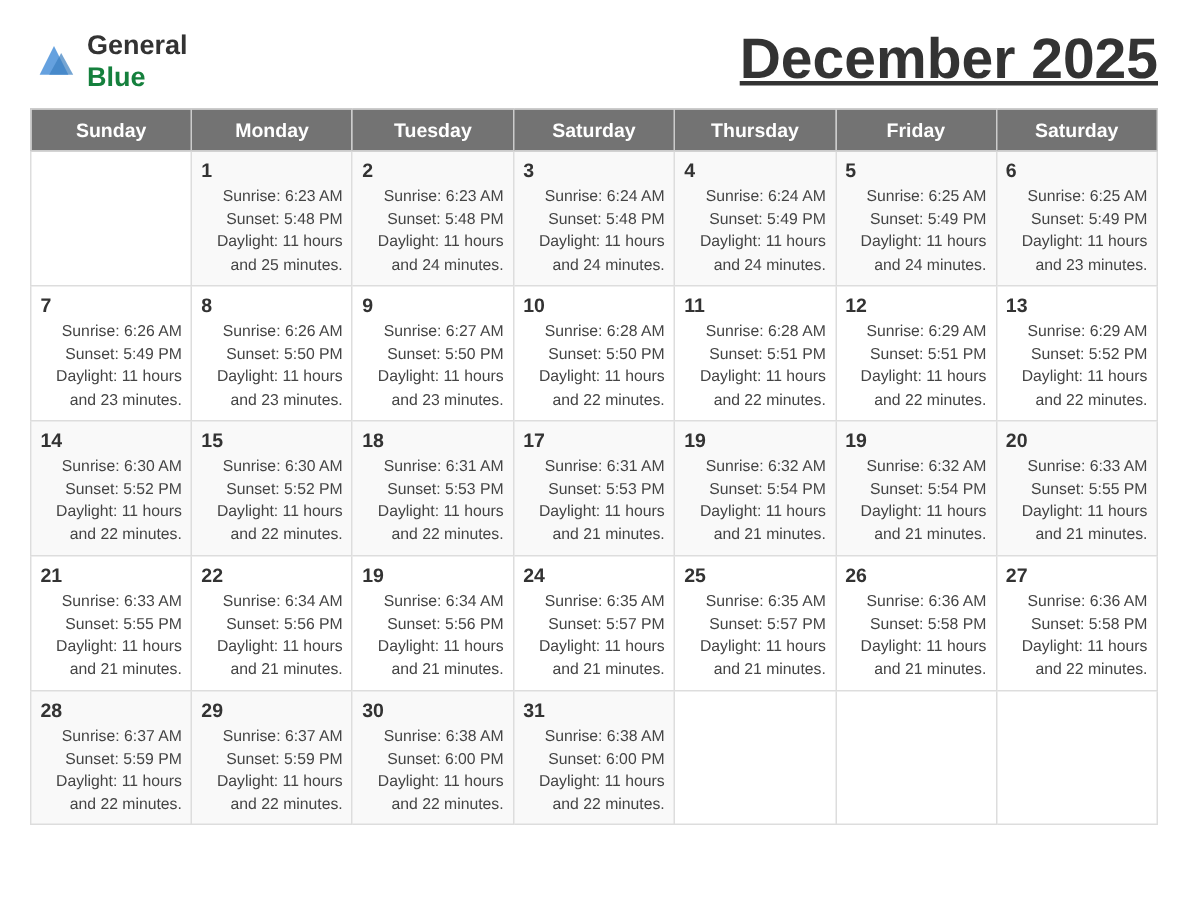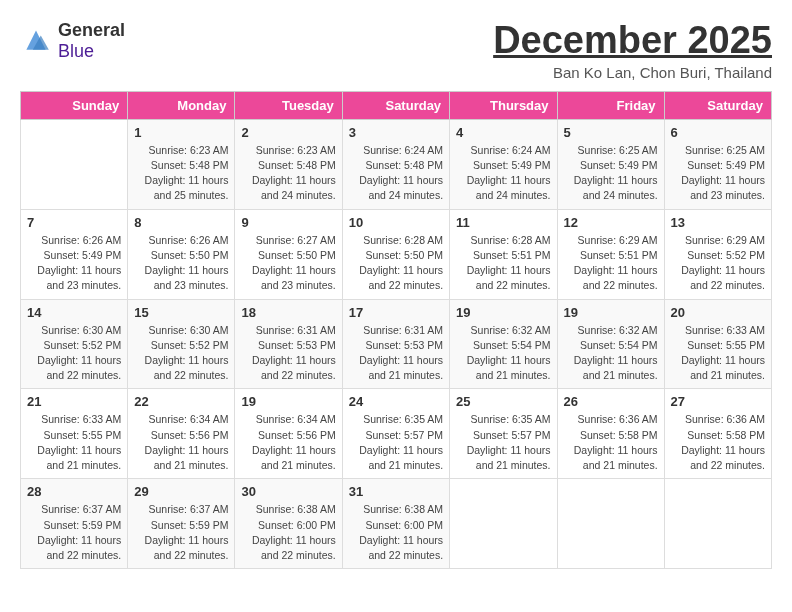--- a/index.html
+++ b/index.html
@@ -40,23 +40,23 @@
       color: #555;
       margin-top: 2px;
     }
     .calendar {
       width: 100%;
       border-collapse: collapse;
       margin-top: 10px;
       font-size: 11px;
     }
     .calendar thead tr th {
-      background-color: #ec4899;
+      background-color: #737373;
       color: #fff;
-      text-align: right;
+      text-align: center;
       padding: 6px 8px;
       font-size: 13px;
       font-weight: bold;
       border: 1px solid #ccc;
     }
     .calendar tbody tr td {
       vertical-align: top;
       padding: 5px 6px;
       border: 1px solid #ddd;
       min-height: 80px;
@@ -86,26 +86,25 @@
 <body>
 
 <div class="header-top">
   <div class="logo">
     <svg class="logo-icon" viewBox="0 0 40 34" xmlns="http://www.w3.org/2000/svg">
       <polygon points="8,28 20,4 32,28" fill="#4a90d9" opacity="0.85"></polygon>
       <polygon points="16,28 26,10 36,28" fill="#3a7fc1" opacity="0.7"></polygon>
     </svg>
     <div>
       <span style="font-size:18px;font-weight:bold;color:#333;">General</span><br>
-      <span style="font-size:18px;font-weight:normal;color:#4c1d95;">Blue</span>
+      <span style="font-size:18px;font-weight:bold;color:#15803d;">Blue</span>
     </div>
   </div>
   <div class="title-block">
     <div class="month-title">December 2025</div>
-    <div class="subtitle">Ban Ko Lan, Chon Buri, Thailand</div>
   </div>
 </div>
 
 <table class="calendar">
   <thead>
     <tr>
     <th>Sunday</th>
         <th>Monday</th>
         <th>Tuesday</th>
         <th>Saturday</th>

